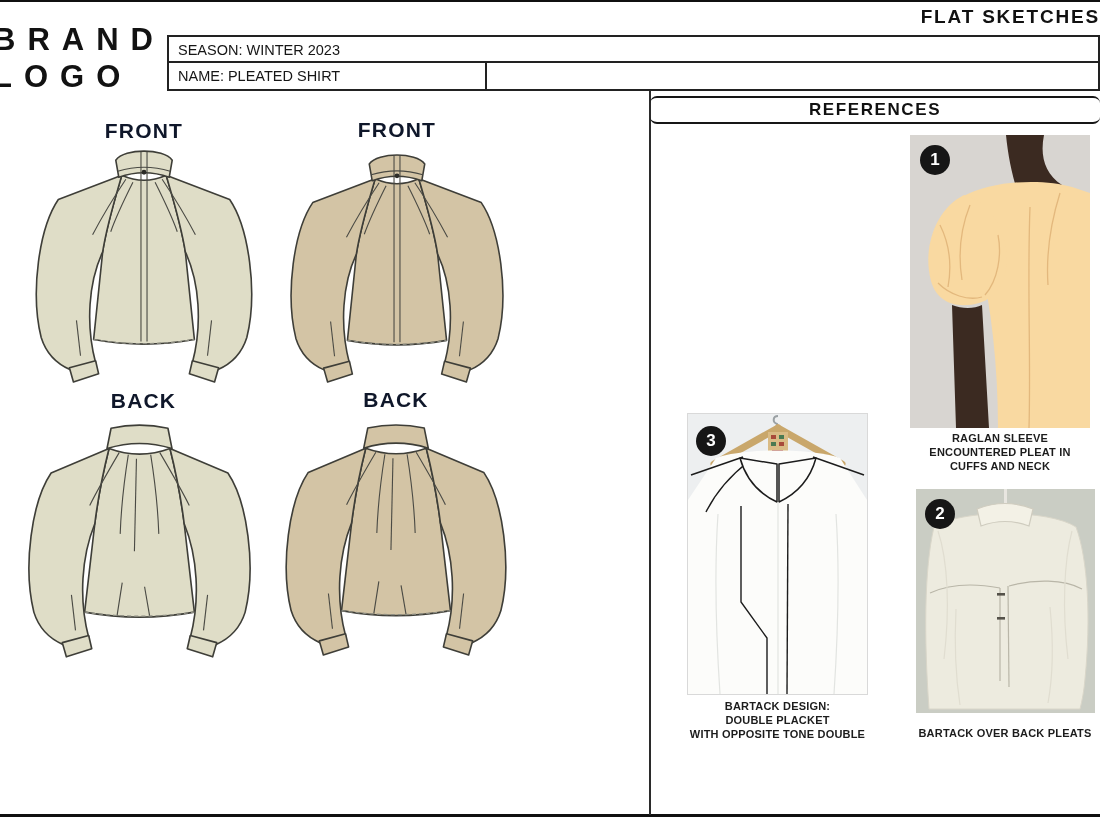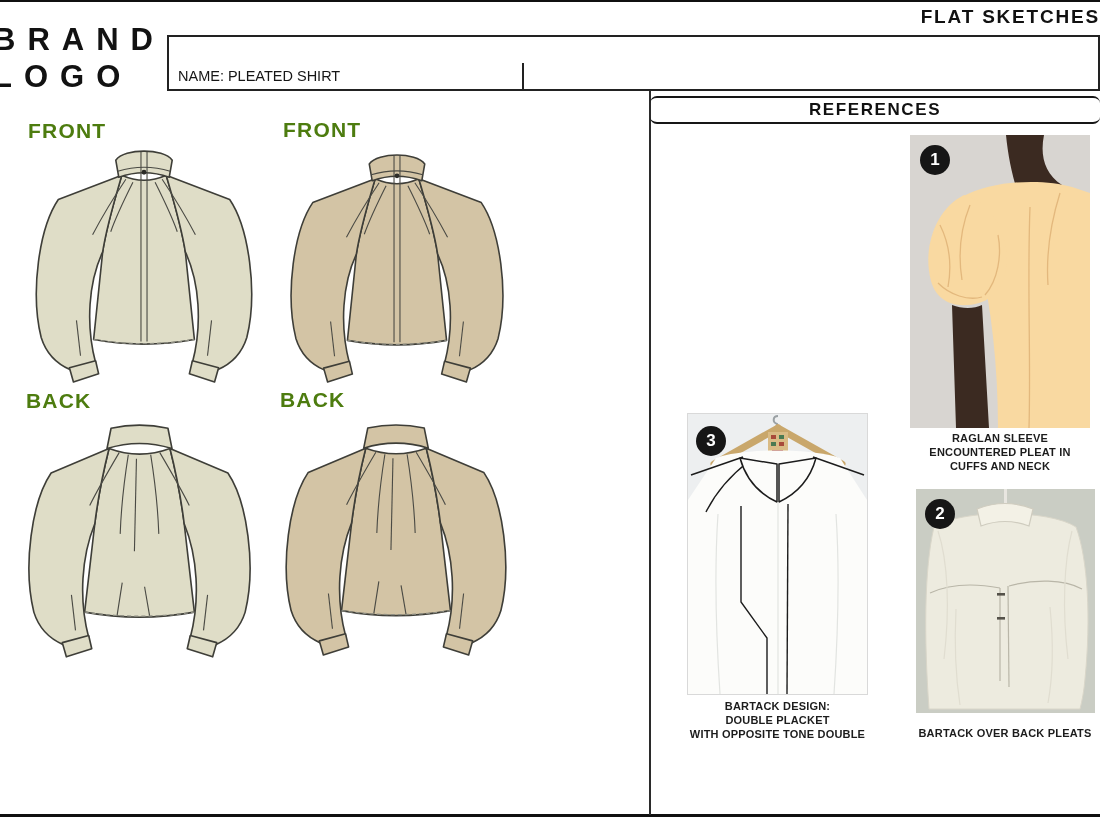--- a/index.html
+++ b/index.html
@@ -17,24 +17,24 @@
          letter-spacing:12px;white-space:nowrap;color:#121212;}
   
   .main-title{left:0;top:6px;width:1100px;text-align:right;font-weight:700;
               font-size:19px;letter-spacing:1.8px;color:#111;}
   
   .info-table{left:167px;top:35px;width:933px;height:56px;border:2px solid #222;box-sizing:border-box;}
   .info-row1{position:absolute;left:0;top:0;width:100%;height:26px;border-bottom:2px solid #222;box-sizing:border-box;}
   .info-row2{position:absolute;left:0;top:26px;width:100%;height:26px;}
   .cell{position:absolute;top:0;height:26px;line-height:26px;font-size:14.5px;padding-left:9px;
         white-space:nowrap;box-sizing:border-box;color:#161616;}
-  .cell-name{left:0;width:355px;border-right:2px solid #222;}
+  .cell-name{left:0;width:318px;border-right:2px solid #222;}
   .cell-desc{left:355px;right:0;}
   
-  .sketch-label{font-weight:700;font-size:21px;letter-spacing:1.2px;color:#4d7c0f;}
+  .sketch-label{font-weight:700;font-size:21px;letter-spacing:1.2px;text-align:center;color:#0f172a;}
   
   .ref-header{left:650px;top:96px;width:450px;height:24px;line-height:24px;text-align:center;
               font-weight:700;font-size:17px;letter-spacing:1.6px;color:#111;
               border-top:2px solid #161616;border-bottom:2px solid #161616;border-radius:7px;}
   .photo{box-sizing:border-box;}
   .photo svg{display:block;}
   .badge{position:absolute;width:30px;height:30px;border-radius:50%;background:#161616;color:#fff;
          font-weight:700;font-size:17px;display:flex;align-items:center;justify-content:center;}
   .caption{text-align:center;font-size:11px;font-weight:600;line-height:14px;
            letter-spacing:0.2px;color:#1c1c1c;}
@@ -95,20 +95,23 @@
   <div class="abs divider-v"></div>
 
   <div class="abs brand">
     <div>BRAND</div>
     <div>LOGO</div>
   </div>
 
   <div class="abs main-title">FLAT SKETCHES</div>
 
   <div class="abs info-table">
+    <div class="info-row1">
+      <div class="cell" style="left:0;right:0;">SEASON: WINTER 2023</div>
+    </div>
     <div class="info-row2">
       <div class="cell cell-name">NAME: PLEATED SHIRT</div>
     </div>
   </div>
 
   <div class="abs sketch-label" style="left:28px;top:119px;width:232px;">FRONT</div>
   <svg class="abs" style="left:28px;top:141px;" width="232" height="252" viewBox="0 0 230 250">
     <use href="#g-front" fill="#dfddc7"></use>
   </svg>
 

